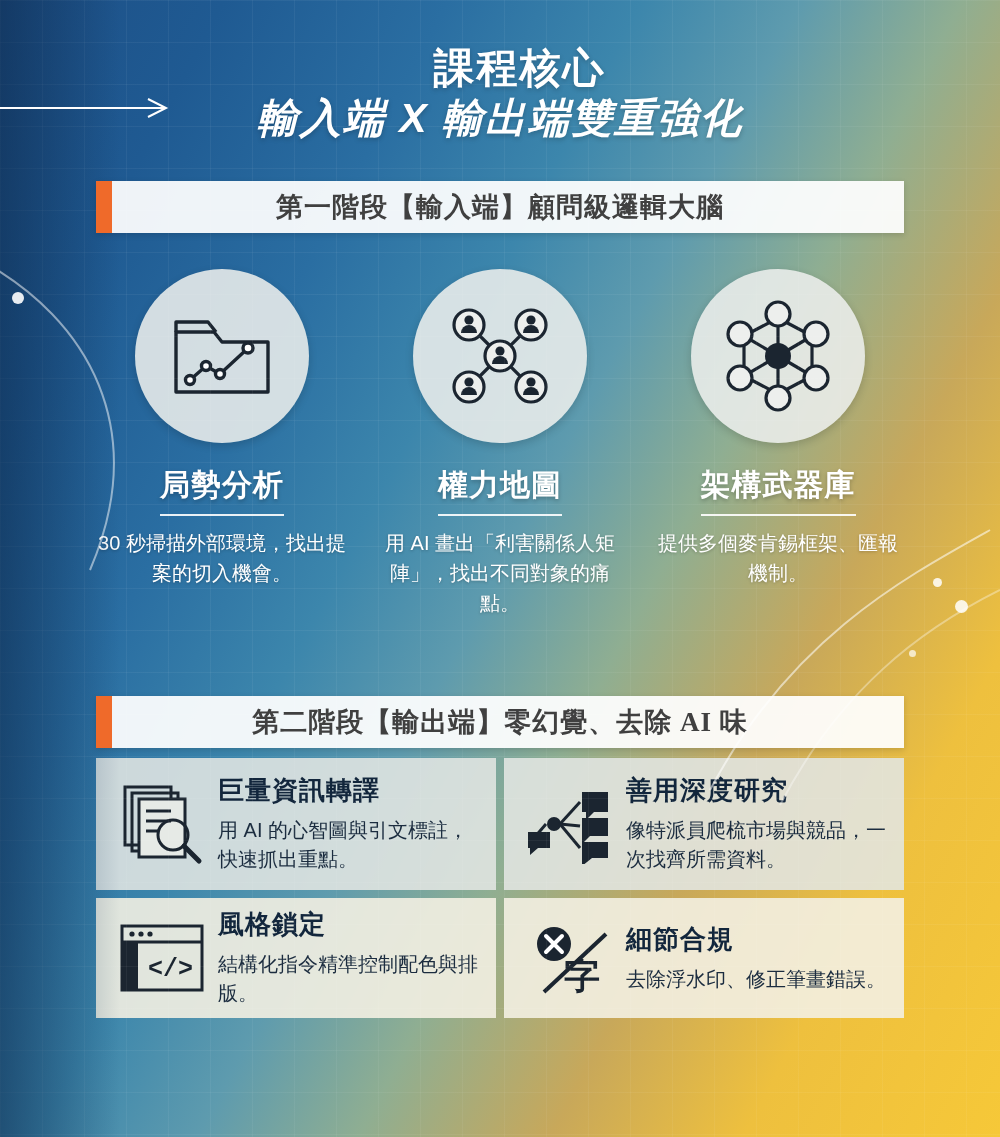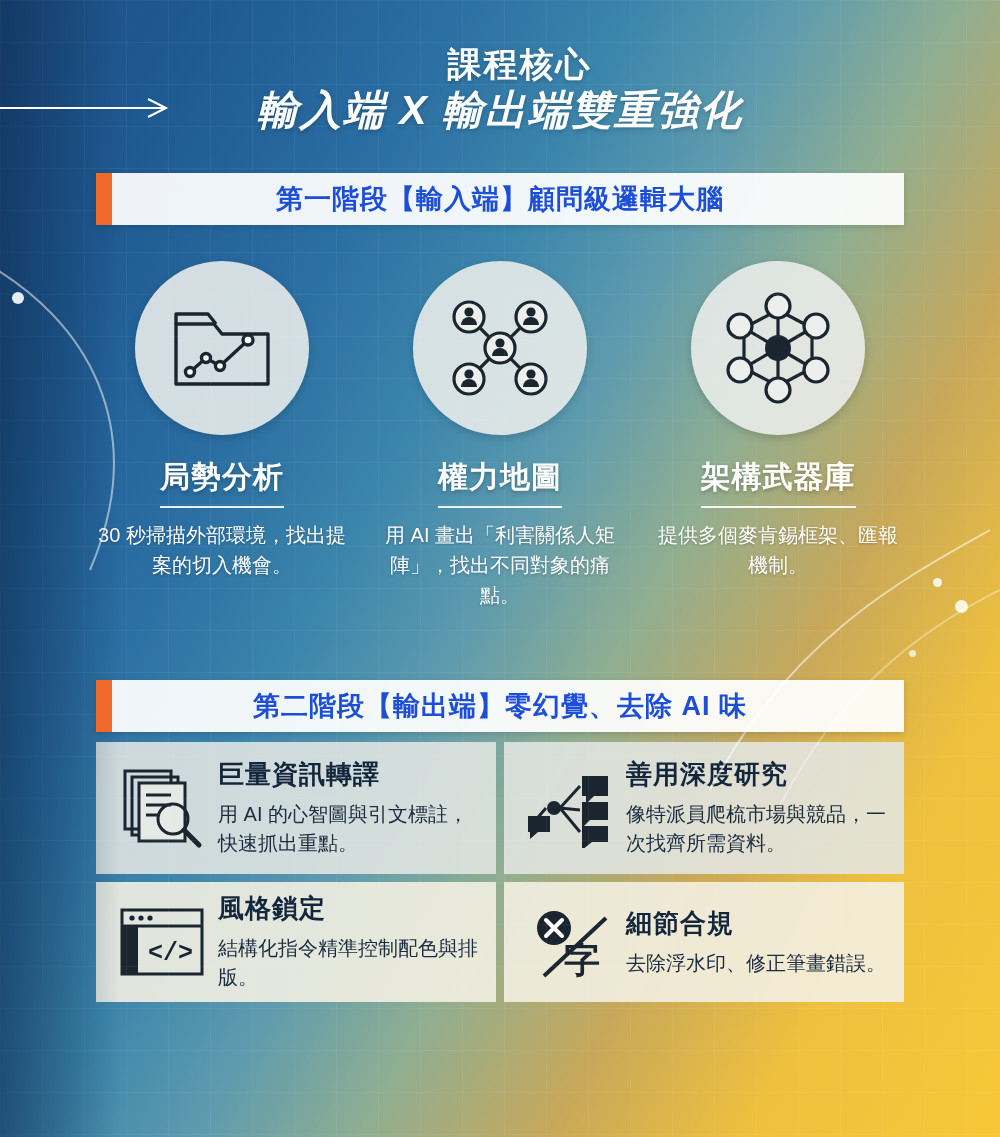--- a/index.html
+++ b/index.html
@@ -50,21 +50,21 @@
     pointer-events: none;
   }
   
   .header {
     position: relative;
     padding-top: 44px;
     text-align: center;
     color: #ffffff;
   }
   .header .line1 {
-    font-size: 34px;
+    font-size: 41px;
     font-weight: bold;
     letter-spacing: 2px;
     line-height: 1.18;
     text-shadow: 0 2px 5px rgba(0,0,0,0.22);
     padding-left: 39px;
   }
   .header .line2 {
     font-size: 41px;
     font-weight: bold;
     letter-spacing: 2px;
@@ -95,25 +95,25 @@
   .band .accent {
     position: absolute;
     left: 0; top: 0;
     width: 16px;
     height: 52px;
     background: #ef6a2a;
   }
   .band .band-text {
     font-size: 27px;
     font-weight: bold;
-    color: #1d4ed8;
+    color: #404040;
     letter-spacing: 1px;
   }
   #band-stage1 { margin-top: 36px; }
-  #band-stage2 { margin-top: 8px; }
+  #band-stage2 { margin-top: 16px; font-family: Liberation Serif, serif; }
 
   
   .stage1 {
     margin: 36px auto 0;
     width: 808px;
     display: flex;
     justify-content: space-between;
   }
   .s1-card {
     width: 252px;

